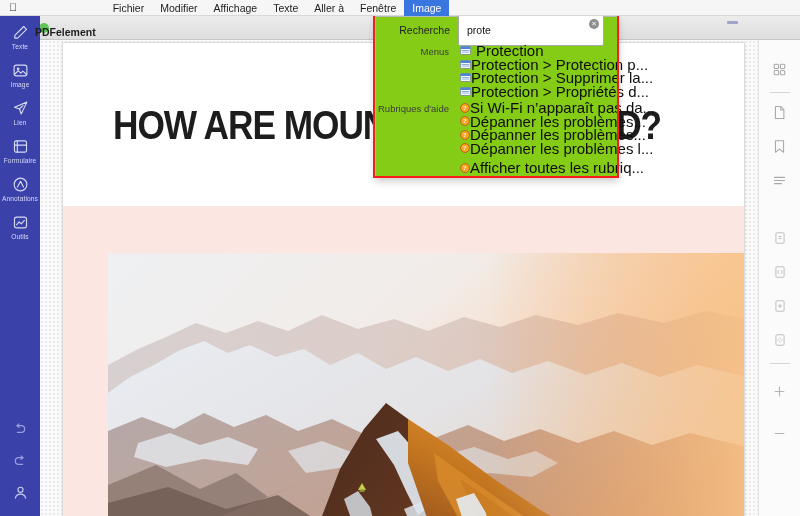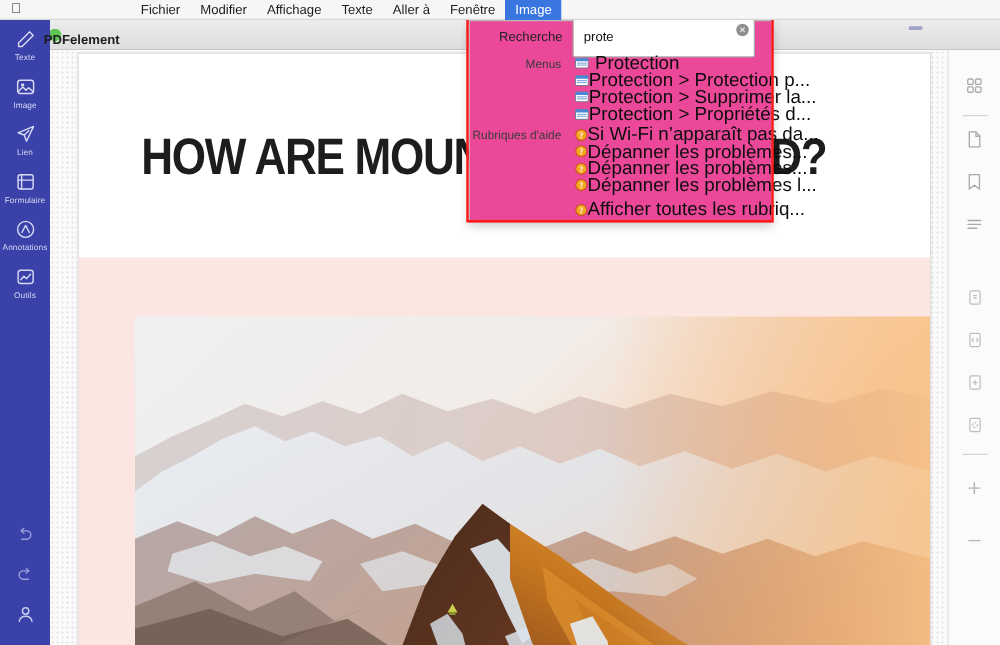--- a/index.html
+++ b/index.html
@@ -102,21 +102,21 @@
   }
   .photo {
     position: absolute; left: 45px; top: 210px; width: 638px; height: 310px;
     overflow: hidden;
   }
   .photo svg { display: block; }
 
   
   .helpbox {
     position: absolute; left: 375px; top: 16px; width: 243px; height: 162px;
-    background: #ec4899;
+    background: #84cc16;
     border: 1px solid #b9b9b9;
     box-shadow: 0 3px 8px rgba(0,0,0,.22);
     z-index: 50;
     font-size: 10.5px; color: #111;
   }
   .redbox {
     position: absolute; left: 373px; top: 0px; width: 246px; height: 178px;
     border: 2.5px solid #ff1a1a; z-index: 55; pointer-events: none;
   }
   .searchrow {

